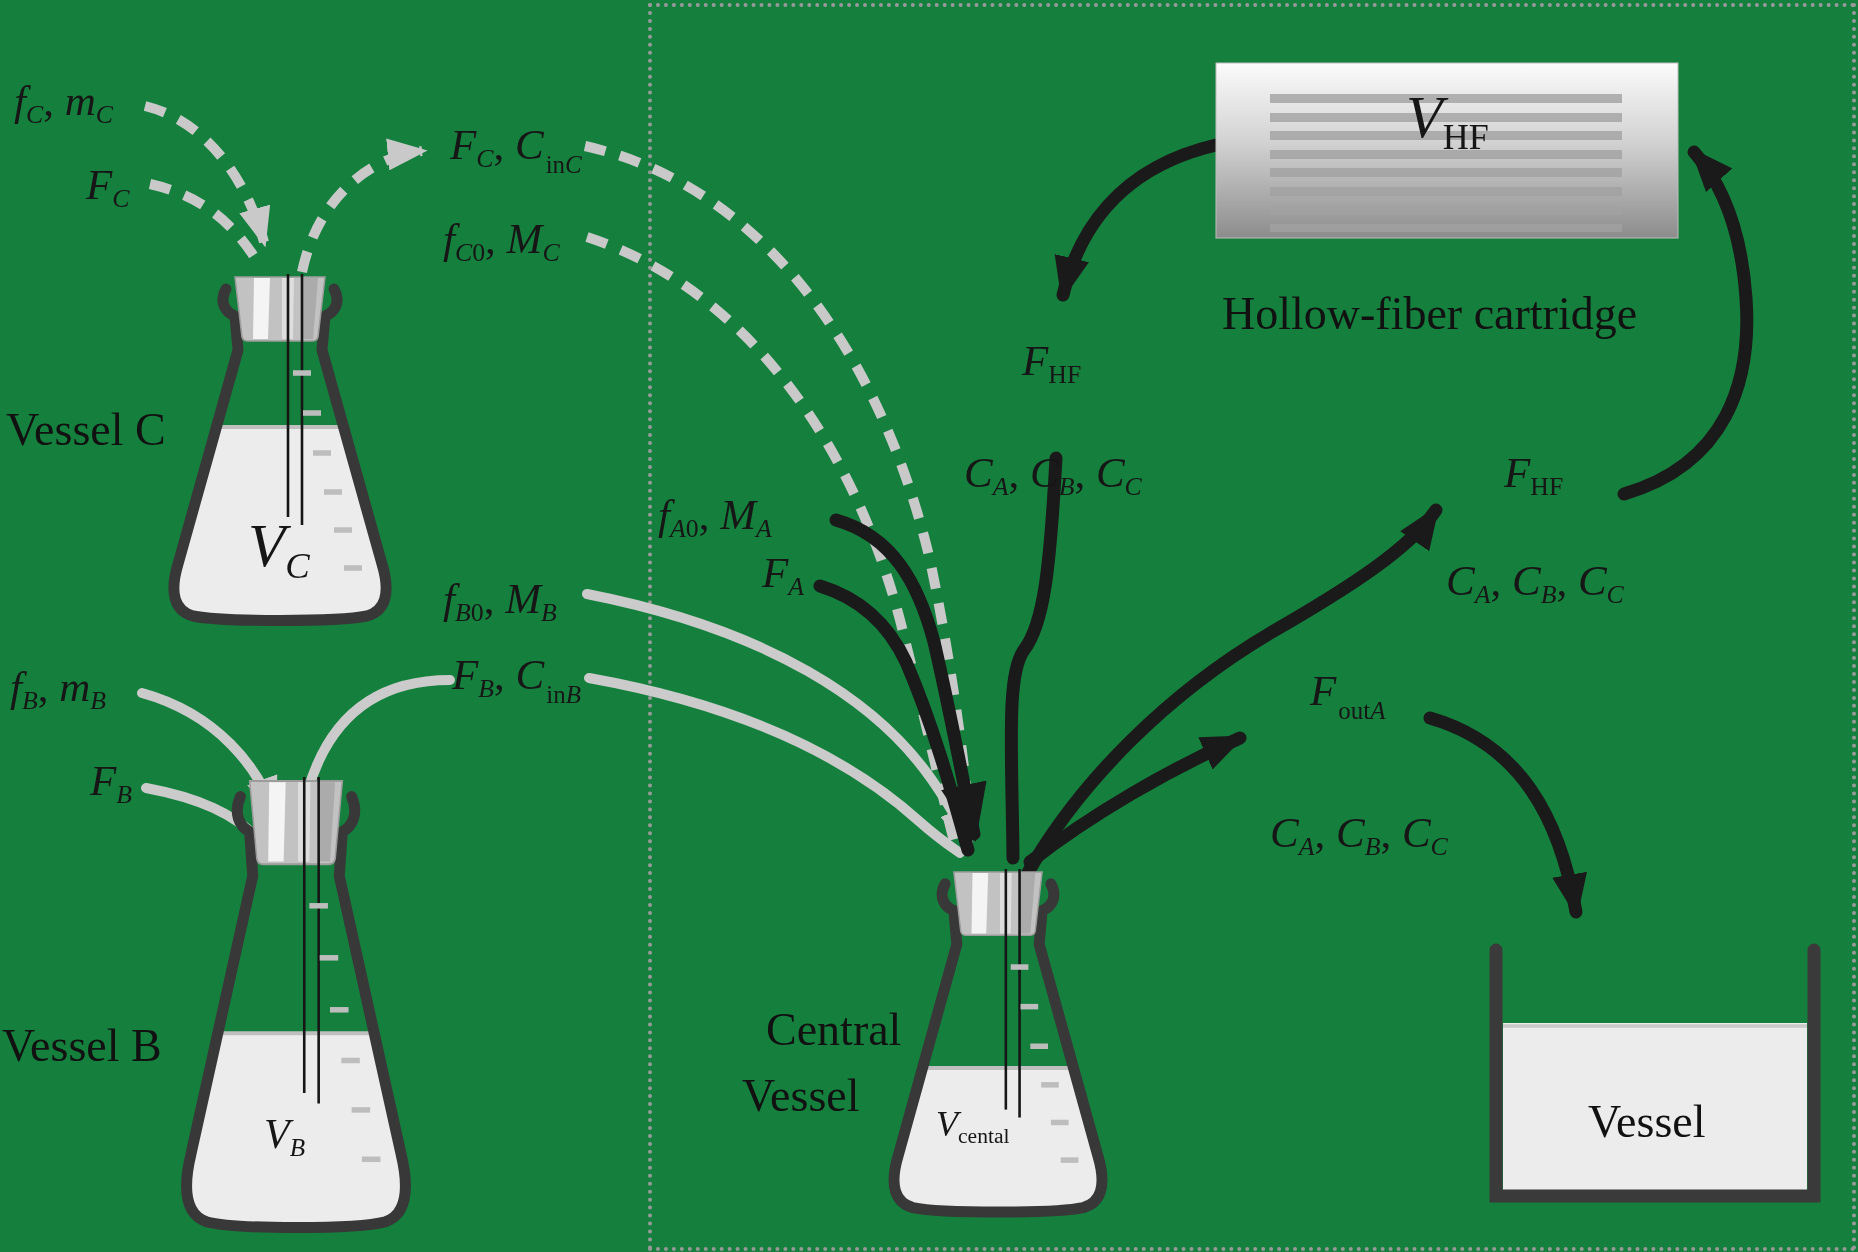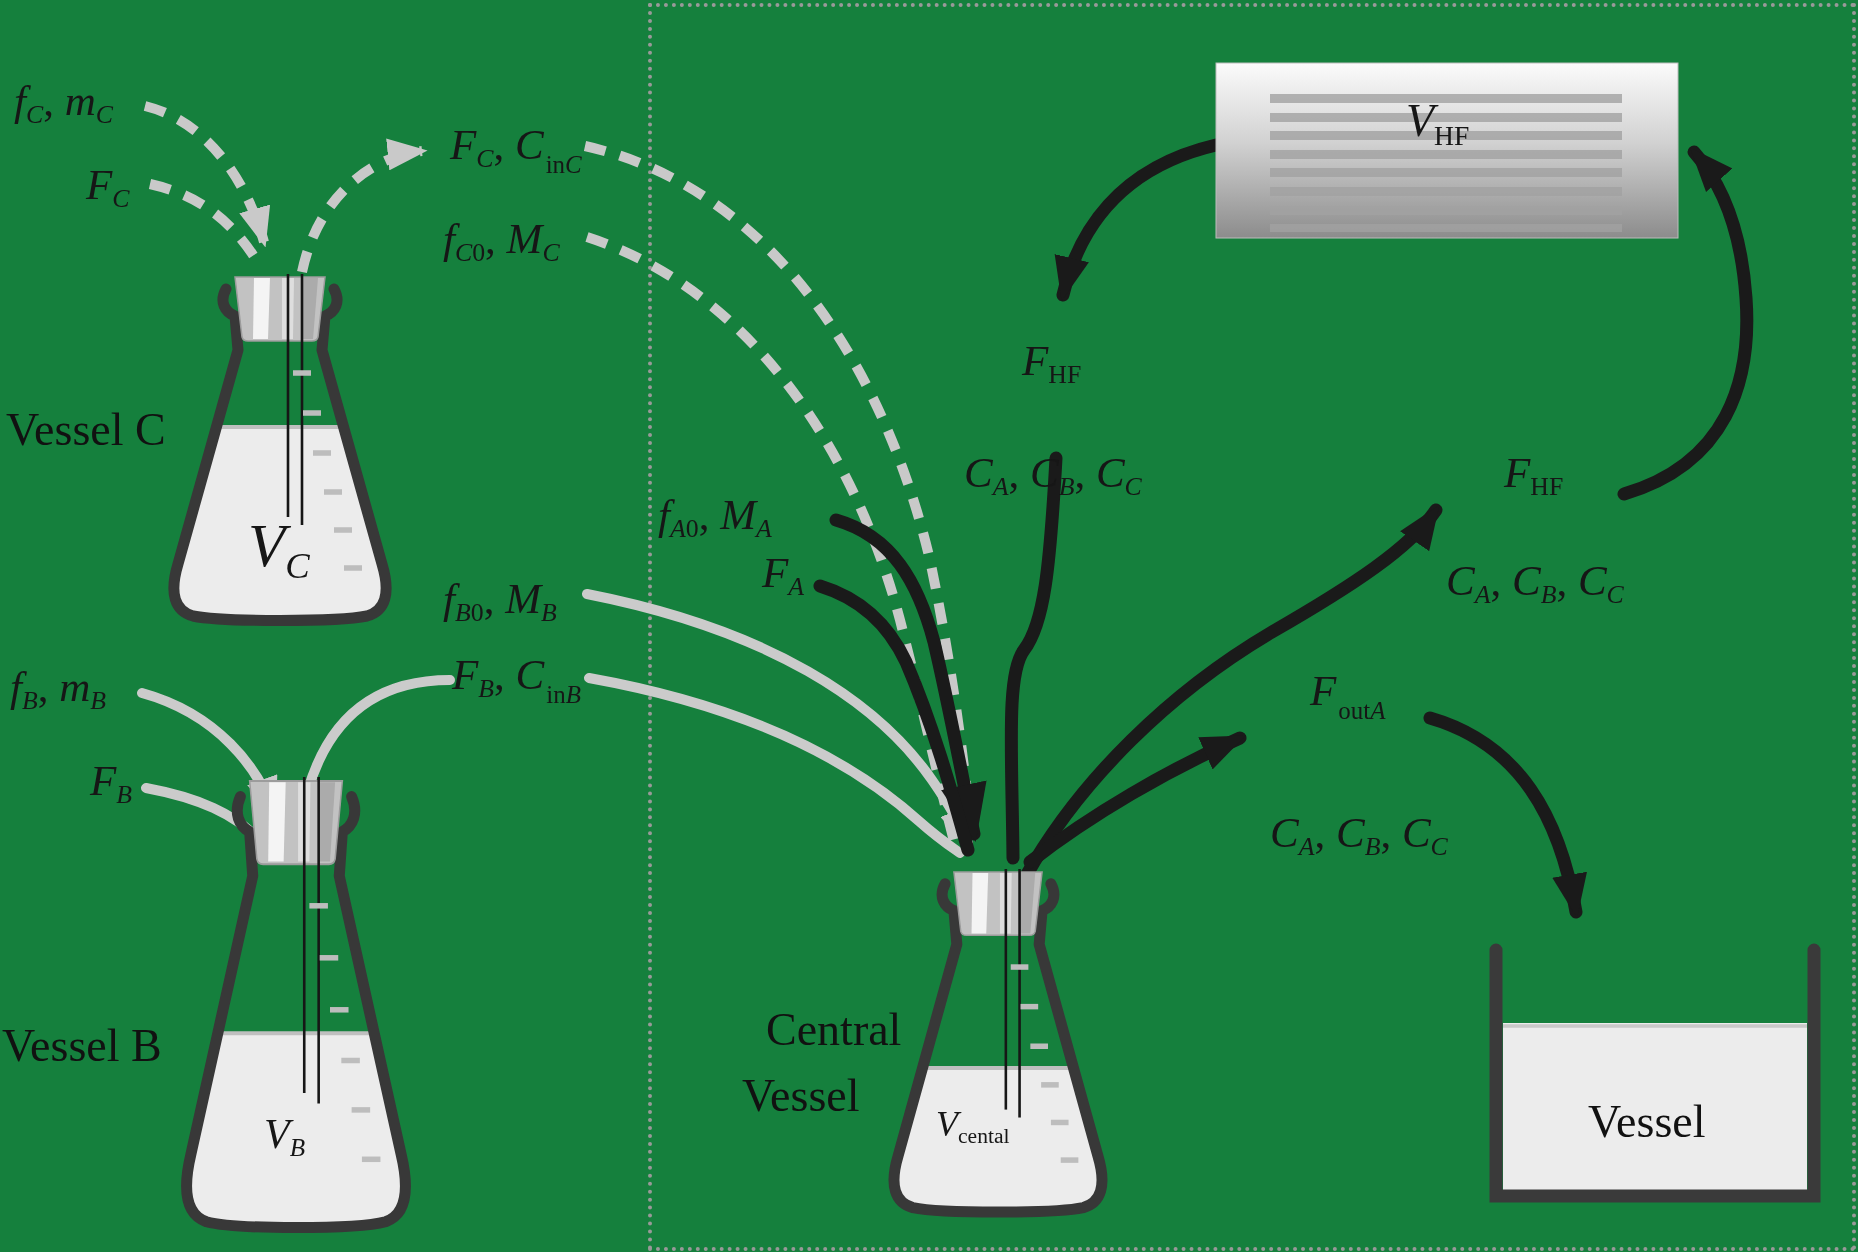--- a/index.html
+++ b/index.html
@@ -165,21 +165,22 @@
   <div class="mlb" style="left:443px;top:576px"><span class="it">f</span><span class="sb it">B</span><span class="sb rm">0</span><span class="rm">, </span><span class="it">M</span><span class="sb it">B</span></div>
   <div class="mlb" style="left:452px;top:652px"><span class="it">F</span><span class="sb it">B</span><span class="rm">, </span><span class="it">C</span><span class="stk">
         <span class="sp rm">in</span>
         <span class="sb2 it">B</span>
       </span></div>
   <div class="mlb" style="left:10px;top:664px"><span class="it">f</span><span class="sb it">B</span><span class="rm">, </span><span class="it">m</span><span class="sb it">B</span></div>
   <div class="mlb" style="left:90px;top:758px"><span class="it">F</span><span class="sb it">B</span></div>
   <div class="cap" style="left:2px;top:1022px">Vessel B</div>
   <div class="mlb" style="left:264px;top:1112px;font-size:42px"><span class="it">V</span><span class="sb it">B</span></div>
 
-  <div class="mlb" style="left:1406px;top:97px;font-size:46px"><span class="it">V</span><span class="sb rm">HF</span></div>
+  <div class="mlb" style="left:1406px;top:86px;font-size:60px"><span class="it">V</span><span class="sb rm">HF</span></div>
+  <div class="cap" style="left:1222px;top:290px">Hollow-fiber cartridge</div>
 
   <div class="mlb" style="left:1022px;top:338px"><span class="it">F</span><span class="sb rm">HF</span></div>
   <div class="mlb" style="left:964px;top:450px"><span class="it">C</span><span class="sb it">A</span><span class="rm">, </span><span class="it">C</span><span class="sb it">B</span><span class="rm">, </span><span class="it">C</span><span class="sb it">C</span></div>
   <div class="mlb" style="left:658px;top:492px"><span class="it">f</span><span class="sb it">A</span><span class="sb rm">0</span><span class="rm">, </span><span class="it">M</span><span class="sb it">A</span></div>
   <div class="mlb" style="left:762px;top:550px"><span class="it">F</span><span class="sb it">A</span></div>
 
   <div class="mlb" style="left:1504px;top:450px"><span class="it">F</span><span class="sb rm">HF</span></div>
   <div class="mlb" style="left:1446px;top:558px"><span class="it">C</span><span class="sb it">A</span><span class="rm">, </span><span class="it">C</span><span class="sb it">B</span><span class="rm">, </span><span class="it">C</span><span class="sb it">C</span></div>
   <div class="mlb" style="left:1310px;top:668px"><span class="it">F</span><span class="stk">
         <span class="sp rm">out</span>

